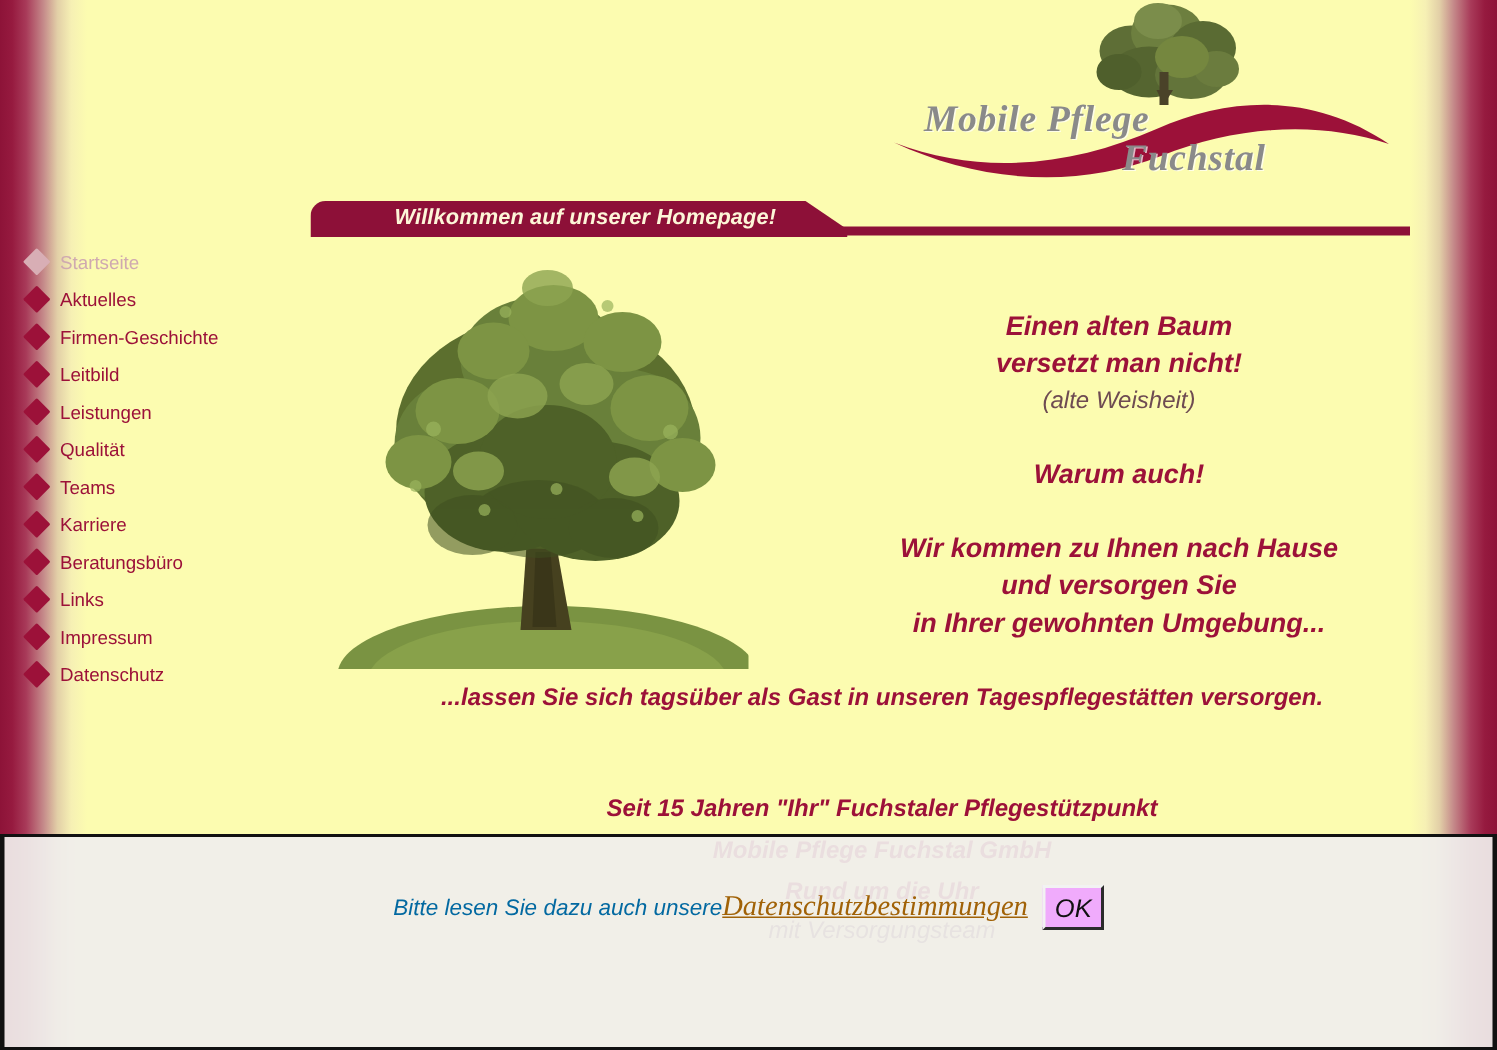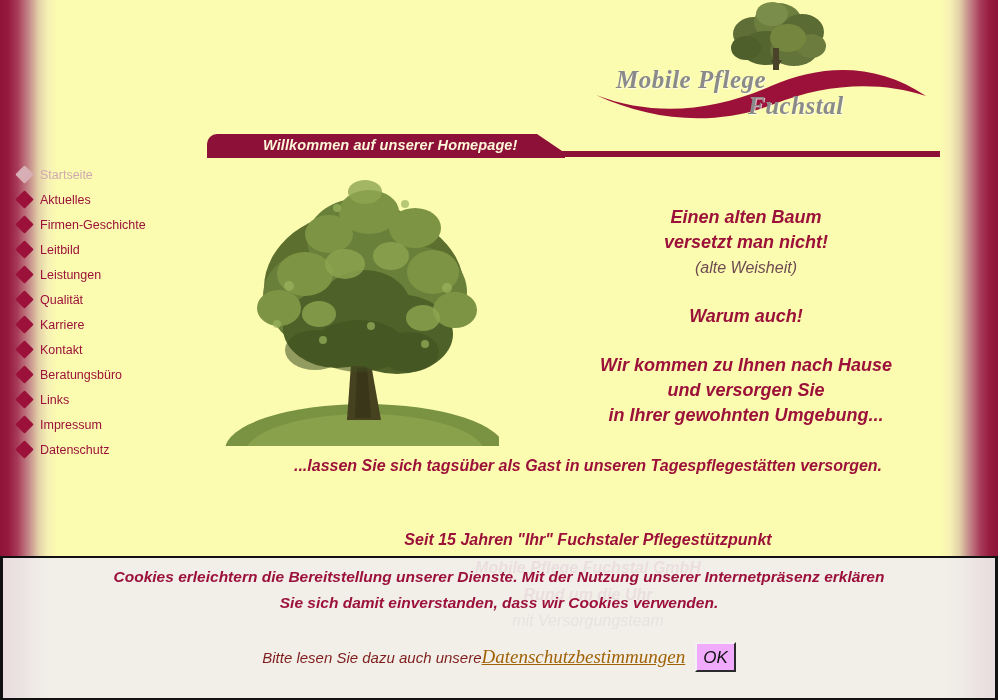--- a/index.html
+++ b/index.html
@@ -148,21 +148,21 @@
     text-align: center;
     font-size: 15.5px; font-weight: bold; font-style: italic;
     color: #9c1139; line-height: 26px;
     padding: 0 16px;
   }
   #cookie-action {
     margin-top: 26px;
     display: flex; align-items: center; justify-content: center;
   }
   #cookie-prompt {
-    font-size: 15px; font-style: italic; color: #7f1d1d;
+    font-size: 15px; font-style: italic; color: #0369a1;
     white-space: nowrap;
   }
   #privacy-link {
     font-size: 19px; font-style: italic; color: #a16207;
     text-decoration: underline; white-space: nowrap; cursor: pointer; font-family: Liberation Serif, serif;
   }
   #ok-button {
     margin-left: 10px;
     min-width: 34px; height: 30px;
     padding: 0 6px;
@@ -237,25 +237,25 @@
     <div class="nav-item">
       <span class="nav-diamond"></span>
       <span class="nav-label">Leistungen</span>
     </div>
     <div class="nav-item">
       <span class="nav-diamond"></span>
       <span class="nav-label">Qualität</span>
     </div>
     <div class="nav-item">
       <span class="nav-diamond"></span>
+      <span class="nav-label">Teams</span>
+    </div>
+    <div class="nav-item">
+      <span class="nav-diamond"></span>
       <span class="nav-label">Karriere</span>
-    </div>
-    <div class="nav-item">
-      <span class="nav-diamond"></span>
-      <span class="nav-label">Kontakt</span>
     </div>
     <div class="nav-item">
       <span class="nav-diamond"></span>
       <span class="nav-label">Beratungsbüro</span>
     </div>
     <div class="nav-item">
       <span class="nav-diamond"></span>
       <span class="nav-label">Links</span>
     </div>
     <div class="nav-item">
@@ -338,24 +338,20 @@
     <div class="m-bold">in Ihrer gewohnten Umgebung...</div>
   </div>
 
   <div id="tagespflege">...lassen Sie sich tagsüber als Gast in unseren Tagespflegestätten versorgen.</div>
   <div id="seit-line">Seit 15 Jahren "Ihr" Fuchstaler Pflegestützpunkt</div>
   <div class="behind-line" id="behind-1">Mobile Pflege Fuchstal GmbH</div>
   <div class="behind-line" id="behind-2">Rund um die Uhr</div>
   <div class="behind-line" id="behind-3">mit Versorgungsteam</div>
 
   <div id="cookie-banner">
-    <div id="cookie-text">
-      <div>Cookies erleichtern die Bereitstellung unserer Dienste. Mit der Nutzung unserer Internetpräsenz erklären</div>
-      <div>Sie sich damit einverstanden, dass wir Cookies verwenden.</div>
-    </div>
     <div id="cookie-action">
       <span id="cookie-prompt">Bitte lesen Sie dazu auch unsere</span>
       <a id="privacy-link">Datenschutzbestimmungen</a>
       <button id="ok-button">OK</button>
     </div>
   </div>
 
 </div>
 
 </body></html>

